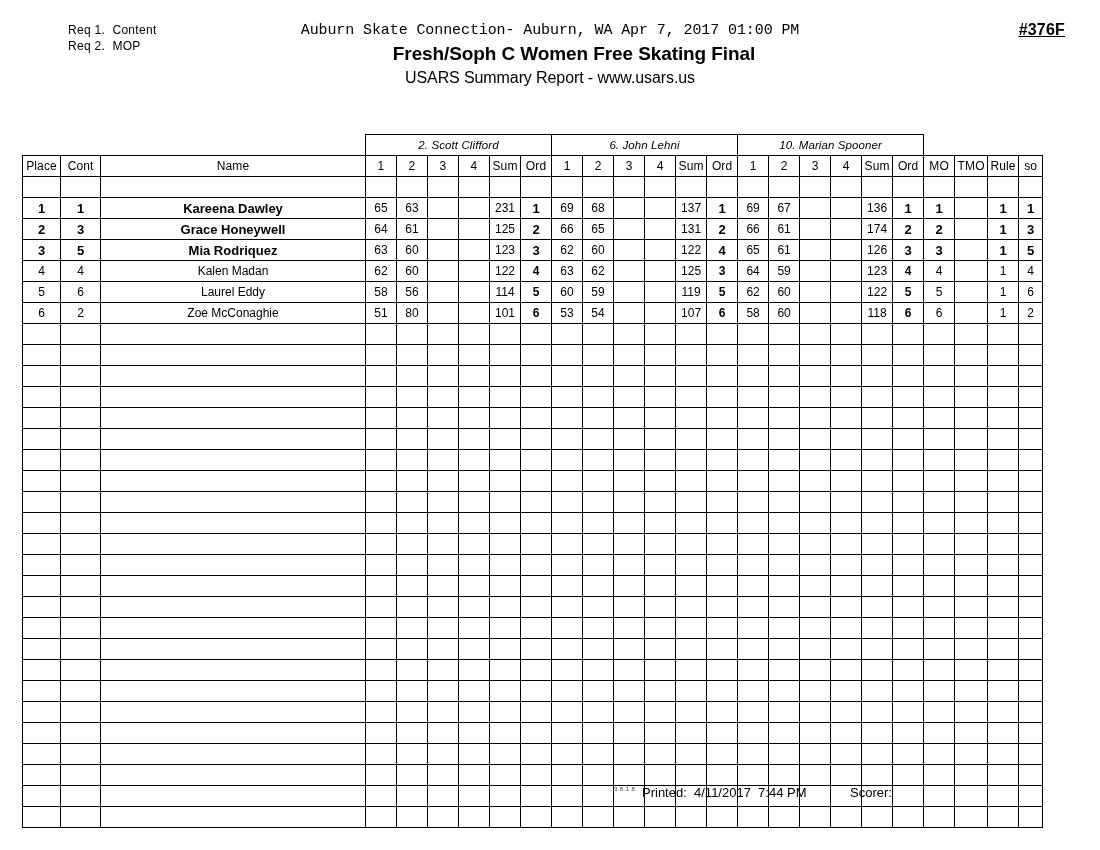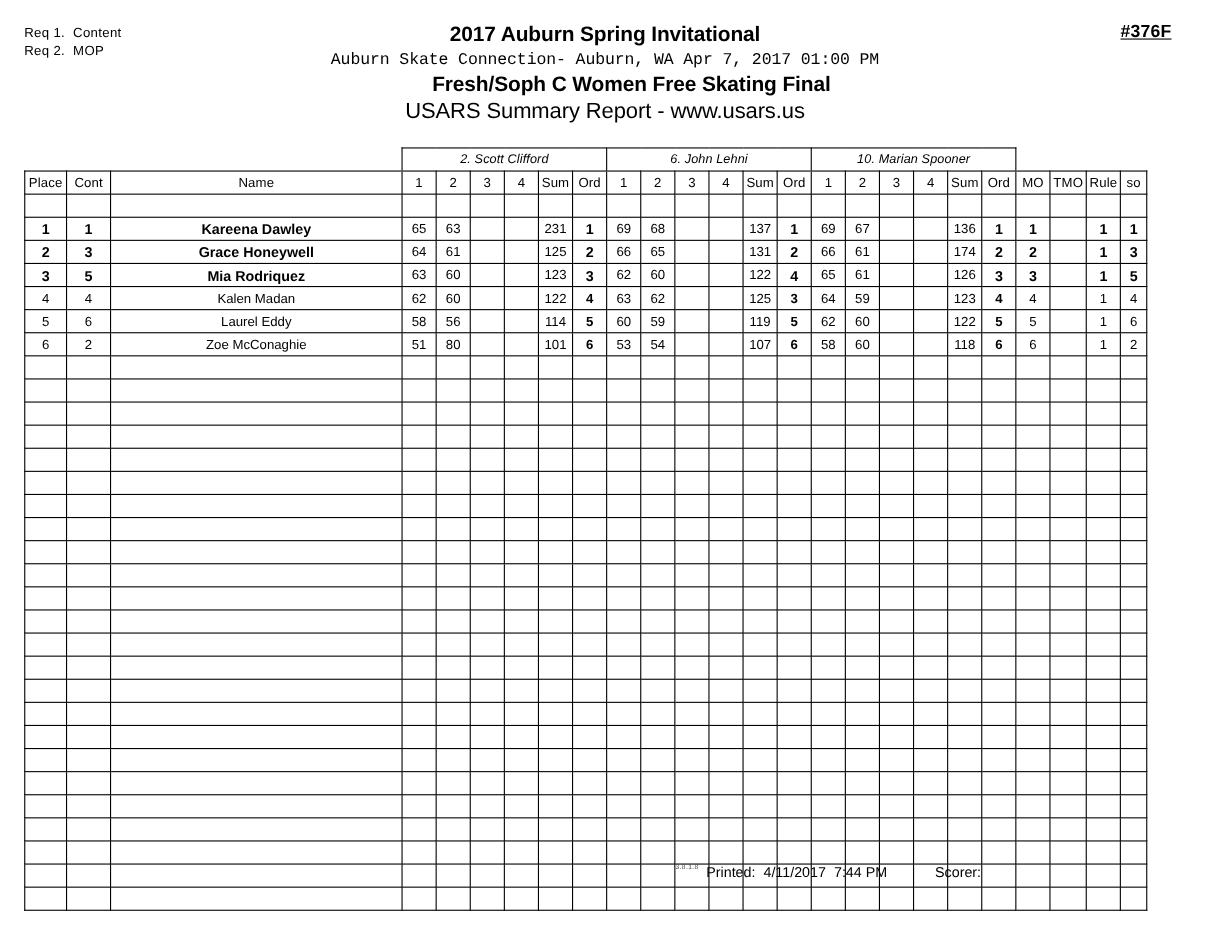--- a/index.html
+++ b/index.html
@@ -19,21 +19,21 @@
 
   
   #req-block {
     position: absolute;
     left: 22px;
     top: 22px;
     font-size: 12px;
     line-height: 16px;
     letter-spacing: 0.3px;
   }
-  .req-line { white-space: pre; }
+  .req-line { white-space: pre; margin-left: 46px; }
 
   
   #title-block {
     position: absolute;
     left: 0;
     right: 0;
     top: 20px;
     text-align: center;
   }
   #event-title {
@@ -49,21 +49,21 @@
     font-family: Liberation Mono, monospace;
   }
   #event-division {
     font-size: 19px;
     font-weight: bold;
     line-height: 25px;
     letter-spacing: -0.1px;
     margin-left: 48px;
   }
   #report-source {
-    font-size: 20px;
+    font-size: 16px;
     line-height: 23px;
     letter-spacing: -0.1px;
   }
   #event-number {
     position: absolute;
     right: 35px;
     top: 21px;
     font-size: 16px;
     font-weight: bold;
     letter-spacing: 0.2px;
@@ -172,21 +172,20 @@
 </style>
 </head>
 <body>
 
 <div id="req-block">
   <div class="req-line">Req 1.  Content</div>
   <div class="req-line">Req 2.  MOP</div>
 </div>
 
 <div id="title-block">
-  <div id="event-title">2017 Auburn Spring Invitational</div>
   <div id="event-venue">Auburn Skate Connection- Auburn, WA  Apr 7, 2017  01:00 PM</div>
   <div id="event-division">Fresh/Soph C Women Free Skating Final</div>
   <div id="report-source">USARS Summary Report - www.usars.us</div>
 </div>
 <div id="event-number">#376F</div>
 
 <table id="sheet">
   <colgroup>
     <col style="width:38px">
       <col style="width:40px">

